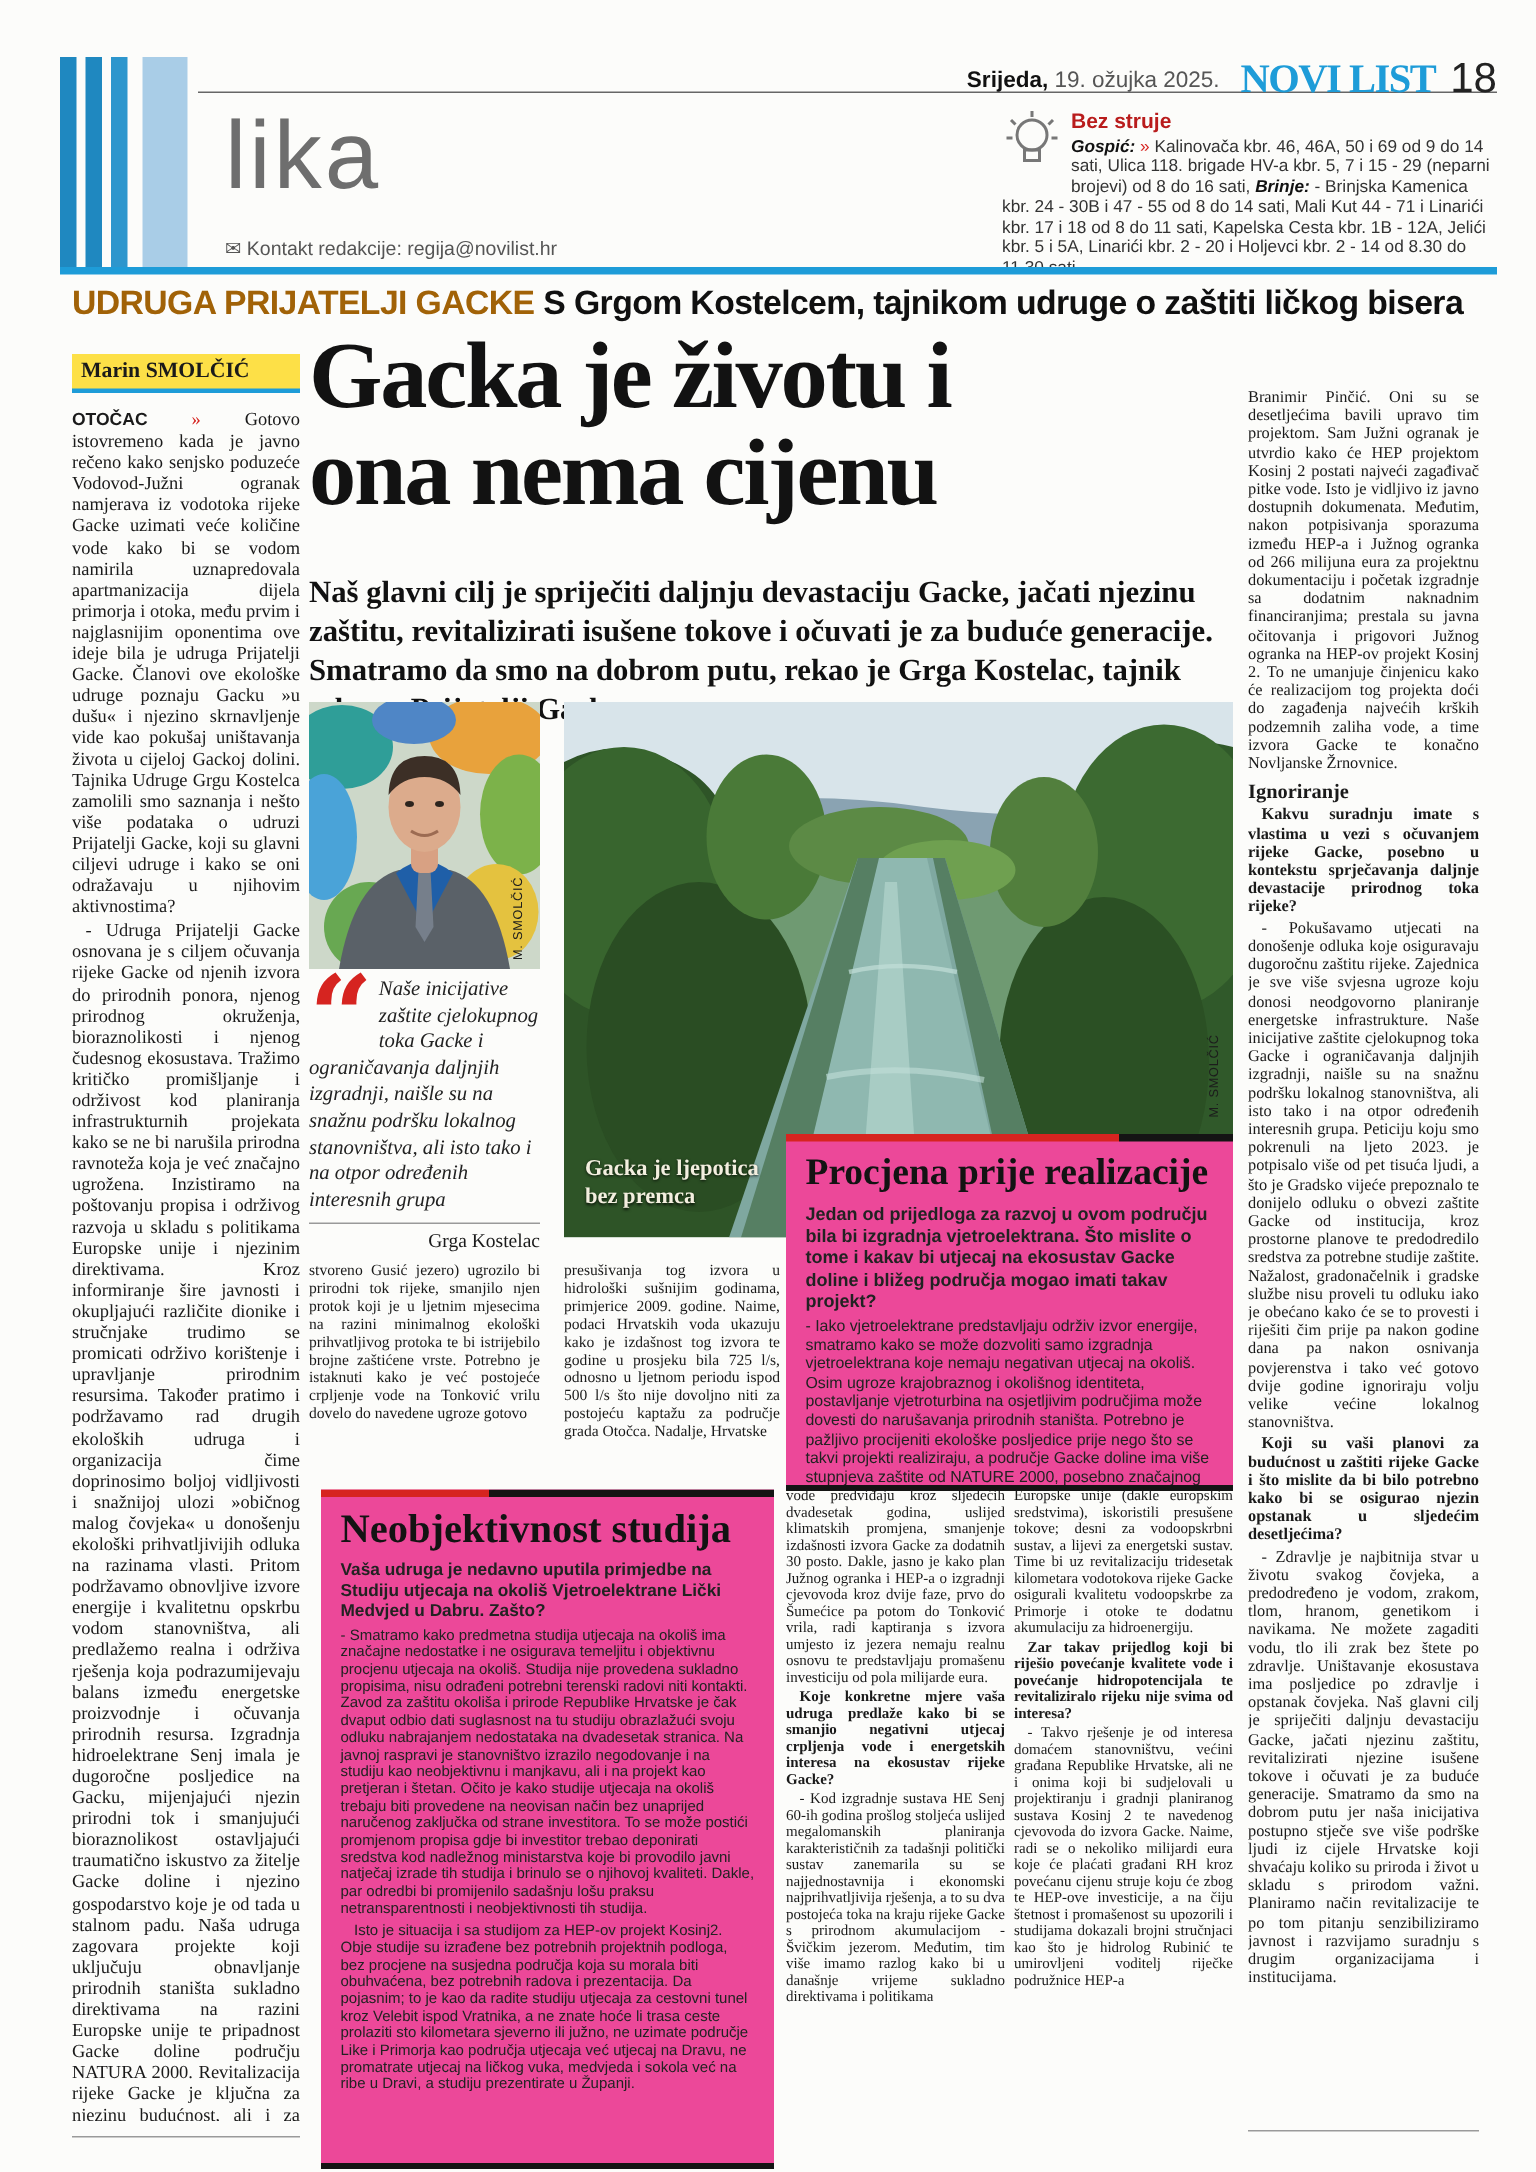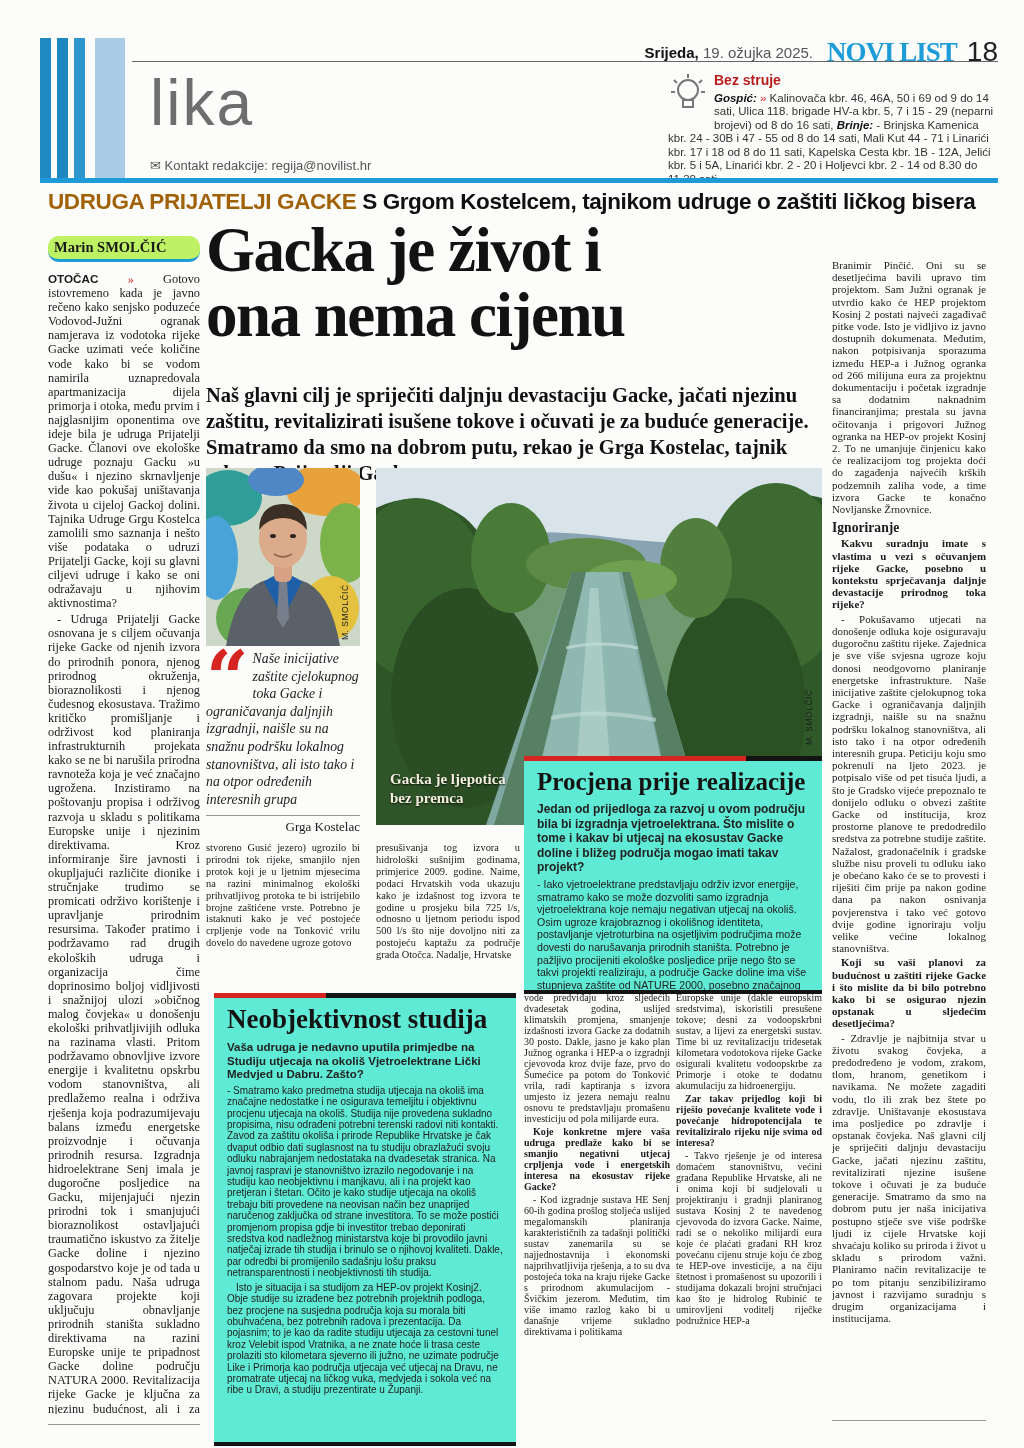--- a/index.html
+++ b/index.html
@@ -27,22 +27,22 @@
   .red{color:#d62420;}
   .blue-divider{position:absolute;left:40px;top:178px;width:958px;height:5px;background:#1e9cd8;}
 
   
   .kicker{position:absolute;left:48px;top:189px;width:950px;font-family:"Liberation Sans",sans-serif;
         font-weight:bold;font-size:22.5px;letter-spacing:-0.4px;white-space:nowrap;}
   .kicker .tag{color:#a16207;}
   .kicker .rest{color:#101010;}
 
   
-  .byline{position:absolute;left:48px;top:236px;width:146px;background:#bef264;
-        border-bottom:3px solid #1e9cd8;font-weight:bold;font-size:14.5px;padding:3px 0 3px 6px;border-radius:11px;}
+  .byline{position:absolute;left:48px;top:236px;width:146px;background:#fde047;
+        border-bottom:3px solid #1e9cd8;font-weight:bold;font-size:14.5px;padding:3px 0 3px 6px;}
 
   
   .headline{position:absolute;left:206px;top:218px;width:620px;font-weight:bold;font-size:63px;
         line-height:65px;letter-spacing:-1.5px;color:#121212;}
   .deck{position:absolute;left:206px;top:382px;width:612px;font-weight:bold;font-size:20.5px;line-height:26px;color:#111;}
 
   
   .bodycol{position:absolute;text-align:justify;overflow:hidden;}
   .c1{left:48px;top:272px;width:152px;height:1142px;font-size:12.3px;line-height:14.1px;}
   .c6{left:832px;top:238px;width:154px;height:1178px;font-size:10.9px;line-height:12.2px;margin-top:21px;}
@@ -66,21 +66,21 @@
         line-height:19px;text-shadow:0 1px 2px rgba(0,0,0,0.8);}
 
   
   .quote{position:absolute;left:206px;top:650px;width:154px;}
   .qmark{color:#d62420;font-size:74px;line-height:40px;font-weight:bold;float:left;margin:8px 4px 0 0;
         font-family:"DejaVu Serif",serif;}
   .qtext{font-style:italic;font-size:13.8px;line-height:17.6px;color:#222;}
   .qattr{border-top:1px solid #999;margin-top:7px;padding-top:3px;text-align:right;font-size:13px;}
 
   
-  .gbox{position:absolute;background:#5eead4;border-bottom:4px solid #141414;overflow:hidden;
+  .gbox{position:absolute;background:#ec4899;border-bottom:4px solid #141414;overflow:hidden;
         font-family:"Liberation Sans",sans-serif;color:#222;}
   .gbox .redbar{position:absolute;left:0;top:0;height:5px;background:#d62420;}
   .gbox .blackbar{position:absolute;top:0;height:5px;background:#141414;}
   .gbox h2{font-family:"Liberation Serif",serif;font-weight:bold;color:#131313;margin:0 0 6px 0;}
   .gbox p{margin:0 0 3px 0;text-align:left;}
   .box-procjena{left:524px;top:756px;width:298px;height:234px;padding:0;}
   .box-procjena .inner{padding:12px 13px 6px 13px;}
   .box-procjena h2{font-size:25px;}
   .box-procjena .bq{font-weight:bold;font-size:12px;line-height:14.6px;}
   .box-procjena .ba{font-size:10.6px;line-height:12.6px;}
@@ -125,21 +125,21 @@
     <span><b>Gospić:</b> <span class="red">»</span><span> Kalinovača kbr. 46, 46A, 50 i 69 od 9 do 14 sati, Ulica 118. brigade HV-a kbr. 5, 7 i 15 - 29 (neparni brojevi) od 8 do 16 sati, </span><b>Brinje:</b><span> - Brinjska Kamenica kbr. 24 - 30B i 47 - 55 od 8 do 14 sati, Mali Kut 44 - 71 i Linarići kbr. 17 i 18 od 8 do 11 sati, Kapelska Cesta kbr. 1B - 12A, Jelići kbr. 5 i 5A, Linarići kbr. 2 - 20 i Holjevci kbr. 2 - 14 od 8.30 do 11.30 sati</span></span>
   </div>
   <div class="blue-divider"></div>
 
   <div class="kicker">
     <span class="tag">UDRUGA PRIJATELJI GACKE</span><span class="rest"> S Grgom Kostelcem, tajnikom udruge o zaštiti ličkog bisera</span>
   </div>
 
   <div class="byline">Marin SMOLČIĆ</div>
   <div class="headline">
-    <div>Gacka je život i</div>
+    <div>Gacka je životu i</div>
     <div>ona nema cijenu</div>
   </div>
   <div class="deck">Naš glavni cilj je spriječiti daljnju devastaciju Gacke, jačati njezinu zaštitu, revitalizirati isušene tokove i očuvati je za buduće generacije. Smatramo da smo na dobrom putu, rekao je Grga Kostelac, tajnik udruge Prijatelji Gacke</div>
 
   <div class="bodycol c1">
     <p><span class="lead-loc">OTOČAC</span> <span class="red">»</span><span> Gotovo istovremeno kada je javno rečeno kako senjsko poduzeće Vodovod-Južni ogranak namjerava iz vodotoka rijeke Gacke uzimati veće količine vode kako bi se vodom namirila uznapredovala apartmanizacija dijela primorja i otoka, među prvim i najglasnijim oponentima ove ideje bila je udruga Prijatelji Gacke. Članovi ove ekološke udruge poznaju Gacku »u dušu« i njezino skrnavljenje vide kao pokušaj uništavanja života u cijeloj Gackoj dolini. Tajnika Udruge Grgu Kostelca zamolili smo saznanja i nešto više podataka o udruzi Prijatelji Gacke, koji su glavni ciljevi udruge i kako se oni odražavaju u njihovim aktivnostima?</span></p>
     <p class="ind">- Udruga Prijatelji Gacke osnovana je s ciljem očuvanja rijeke Gacke od njenih izvora do prirodnih ponora, njenog prirodnog okruženja, bioraznolikosti i njenog čudesnog ekosustava. Tražimo kritičko promišljanje i održivost kod planiranja infrastrukturnih projekata kako se ne bi narušila prirodna ravnoteža koja je već značajno ugrožena. Inzistiramo na poštovanju propisa i održivog razvoja u skladu s politikama Europske unije i njezinim direktivama. Kroz informiranje šire javnosti i okupljajući različite dionike i stručnjake trudimo se promicati održivo korištenje i upravljanje prirodnim resursima. Također pratimo i podržavamo rad drugih ekoloških udruga i organizacija čime doprinosimo boljoj vidljivosti i snažnijoj ulozi »običnog malog čovjeka« u donošenju ekološki prihvatljivijih odluka na razinama vlasti. Pritom podržavamo obnovljive izvore energije i kvalitetnu opskrbu vodom stanovništva, ali predlažemo realna i održiva rješenja koja podrazumijevaju balans između energetske proizvodnje i očuvanja prirodnih resursa. Izgradnja hidroelektrane Senj imala je dugoročne posljedice na Gacku, mijenjajući njezin prirodni tok i smanjujući bioraznolikost ostavljajući traumatično iskustvo za žitelje Gacke doline i njezino gospodarstvo koje je od tada u stalnom padu. Naša udruga zagovara projekte koji uključuju obnavljanje prirodnih staništa sukladno direktivama na razini Europske unije te pripadnost Gacke doline području NATURA 2000. Revitalizacija rijeke Gacke je ključna za njezinu budućnost, ali i za bolju budućnost Hrvatske.</p>
 
   </div>
   <div class="endrule" style="left:48px;top:1424px;width:152px;"></div>

